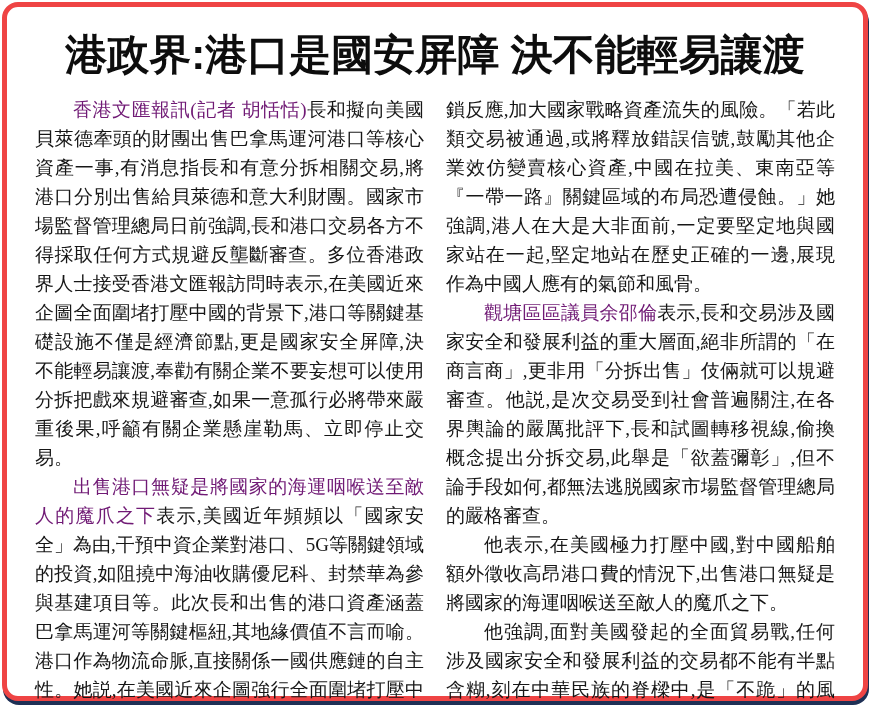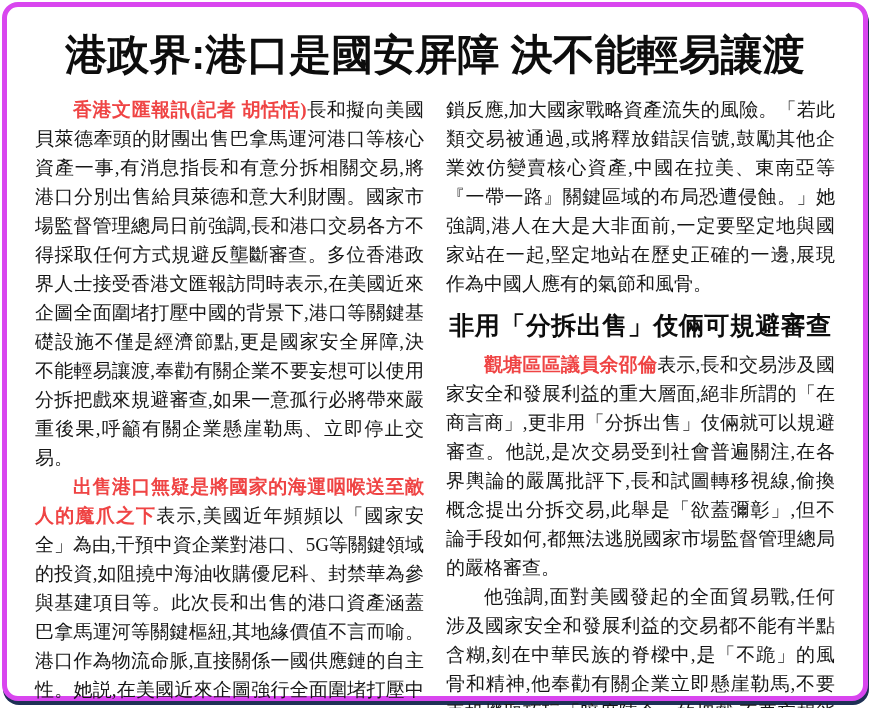--- a/index.html
+++ b/index.html
@@ -9,21 +9,21 @@
     width: 873px;
     height: 708px;
     overflow: hidden;
   }
   .page-frame {
     box-sizing: border-box;
     margin: 2px 4px 0 2px;
     width: 866px;
     height: 699px;
     background: #ffffff;
-    border: 5px solid #d946ef;
+    border: 5px solid #ef4444;
     border-radius: 16px;
     box-shadow: 1px 4px 0 0 #1e3055;
     padding: 10px 28px 8px 28px;
     font-family: "Liberation Serif", "DejaVu Serif", serif;
     color: #111111;
   }
   .headline {
     margin: 14px 0 16px 0;
     text-align: center;
     font-family: "Liberation Sans", "DejaVu Sans", sans-serif;
@@ -45,22 +45,22 @@
   p.body-para {
     margin: 0;
     font-size: 19px;
     line-height: 29px;
     text-align: justify;
     text-justify: inter-ideograph;
     color: #161616;
   }
   p.indent { text-indent: 2em; }
   p.body-para strong {
-    font-weight: 700;
-    color: #ef4444;
+    font-weight: 400;
+    color: #701a75;
   }
   h2.subhead {
     margin: 12px 0 10px 0;
     text-align: center;
     font-family: "Liberation Sans", "DejaVu Sans", sans-serif;
     font-weight: 700;
     font-size: 25px;
     line-height: 1.2;
     color: #0d0d0d;
     letter-spacing: 0.5px;
@@ -79,22 +79,22 @@
       <p class="body-para indent"><strong>香港文匯報訊(記者 胡恬恬)</strong><span>長和擬向美國貝萊德牽頭的財團出售巴拿馬運河港口等核心資產一事,有消息指長和有意分拆相關交易,將港口分別出售給貝萊德和意大利財團。國家市場監督管理總局日前強調,長和港口交易各方不得採取任何方式規避反壟斷審查。多位香港政界人士接受香港文匯報訪問時表示,在美國近來企圖全面圍堵打壓中國的背景下,港口等關鍵基礎設施不僅是經濟節點,更是國家安全屏障,決不能輕易讓渡,奉勸有關企業不要妄想可以使用分拆把戲來規避審查,如果一意孤行必將帶來嚴重後果,呼籲有關企業懸崖勒馬、立即停止交易。</span></p>
 
 
       <p class="body-para indent"><strong>出售港口無疑是將國家的海運咽喉送至敵人的魔爪之下</strong><span>表示,美國近年頻頻以「國家安全」為由,干預中資企業對港口、5G等關鍵領域的投資,如阻撓中海油收購優尼科、封禁華為參與基建項目等。此次長和出售的港口資產涵蓋巴拿馬運河等關鍵樞紐,其地緣價值不言而喻。港口作為物流命脈,直接關係一國供應鏈的自主性。她説,在美國近來企圖強行全面圍堵打壓中國的背景下,「港口等基礎設施不僅是經濟節點,更是國家安全屏障,豈能輕易讓渡?」</span></p>
 
     </div>
 
     <div class="col">
       <p class="body-para">鎖反應,加大國家戰略資產流失的風險。「若此類交易被通過,或將釋放錯誤信號,鼓勵其他企業效仿變賣核心資產,中國在拉美、東南亞等『一帶一路』關鍵區域的布局恐遭侵蝕。」她強調,港人在大是大非面前,一定要堅定地與國家站在一起,堅定地站在歷史正確的一邊,展現作為中國人應有的氣節和風骨。</p>
 
-      <h2 class="subhead">非用「分拆出售」伎倆可規避審查</h2>
 
       <p class="body-para indent"><strong>觀塘區區議員余邵倫</strong><span>表示,長和交易涉及國家安全和發展利益的重大層面,絕非所謂的「在商言商」,更非用「分拆出售」伎倆就可以規避審查。他説,是次交易受到社會普遍關注,在各界輿論的嚴厲批評下,長和試圖轉移視線,偷換概念提出分拆交易,此舉是「欲蓋彌彰」,但不論手段如何,都無法逃脱國家市場監督管理總局的嚴格審查。</span></p>
 
+      <p class="body-para indent">他表示,在美國極力打壓中國,對中國船舶額外徵收高昂港口費的情況下,出售港口無疑是將國家的海運咽喉送至敵人的魔爪之下。</p>
 
       <p class="body-para indent">他強調,面對美國發起的全面貿易戰,任何涉及國家安全和發展利益的交易都不能有半點含糊,刻在中華民族的脊樑中,是「不跪」的風骨和精神,他奉勸有關企業立即懸崖勒馬,不要再投機取巧玩「暗度陳倉」的把戲,不要妄想能用任何方式逃避國家審查,如果一意孤行必將面臨嚴重後果。</p>
     </div>
 
   </div>
 </div>
 
 </body></html>

